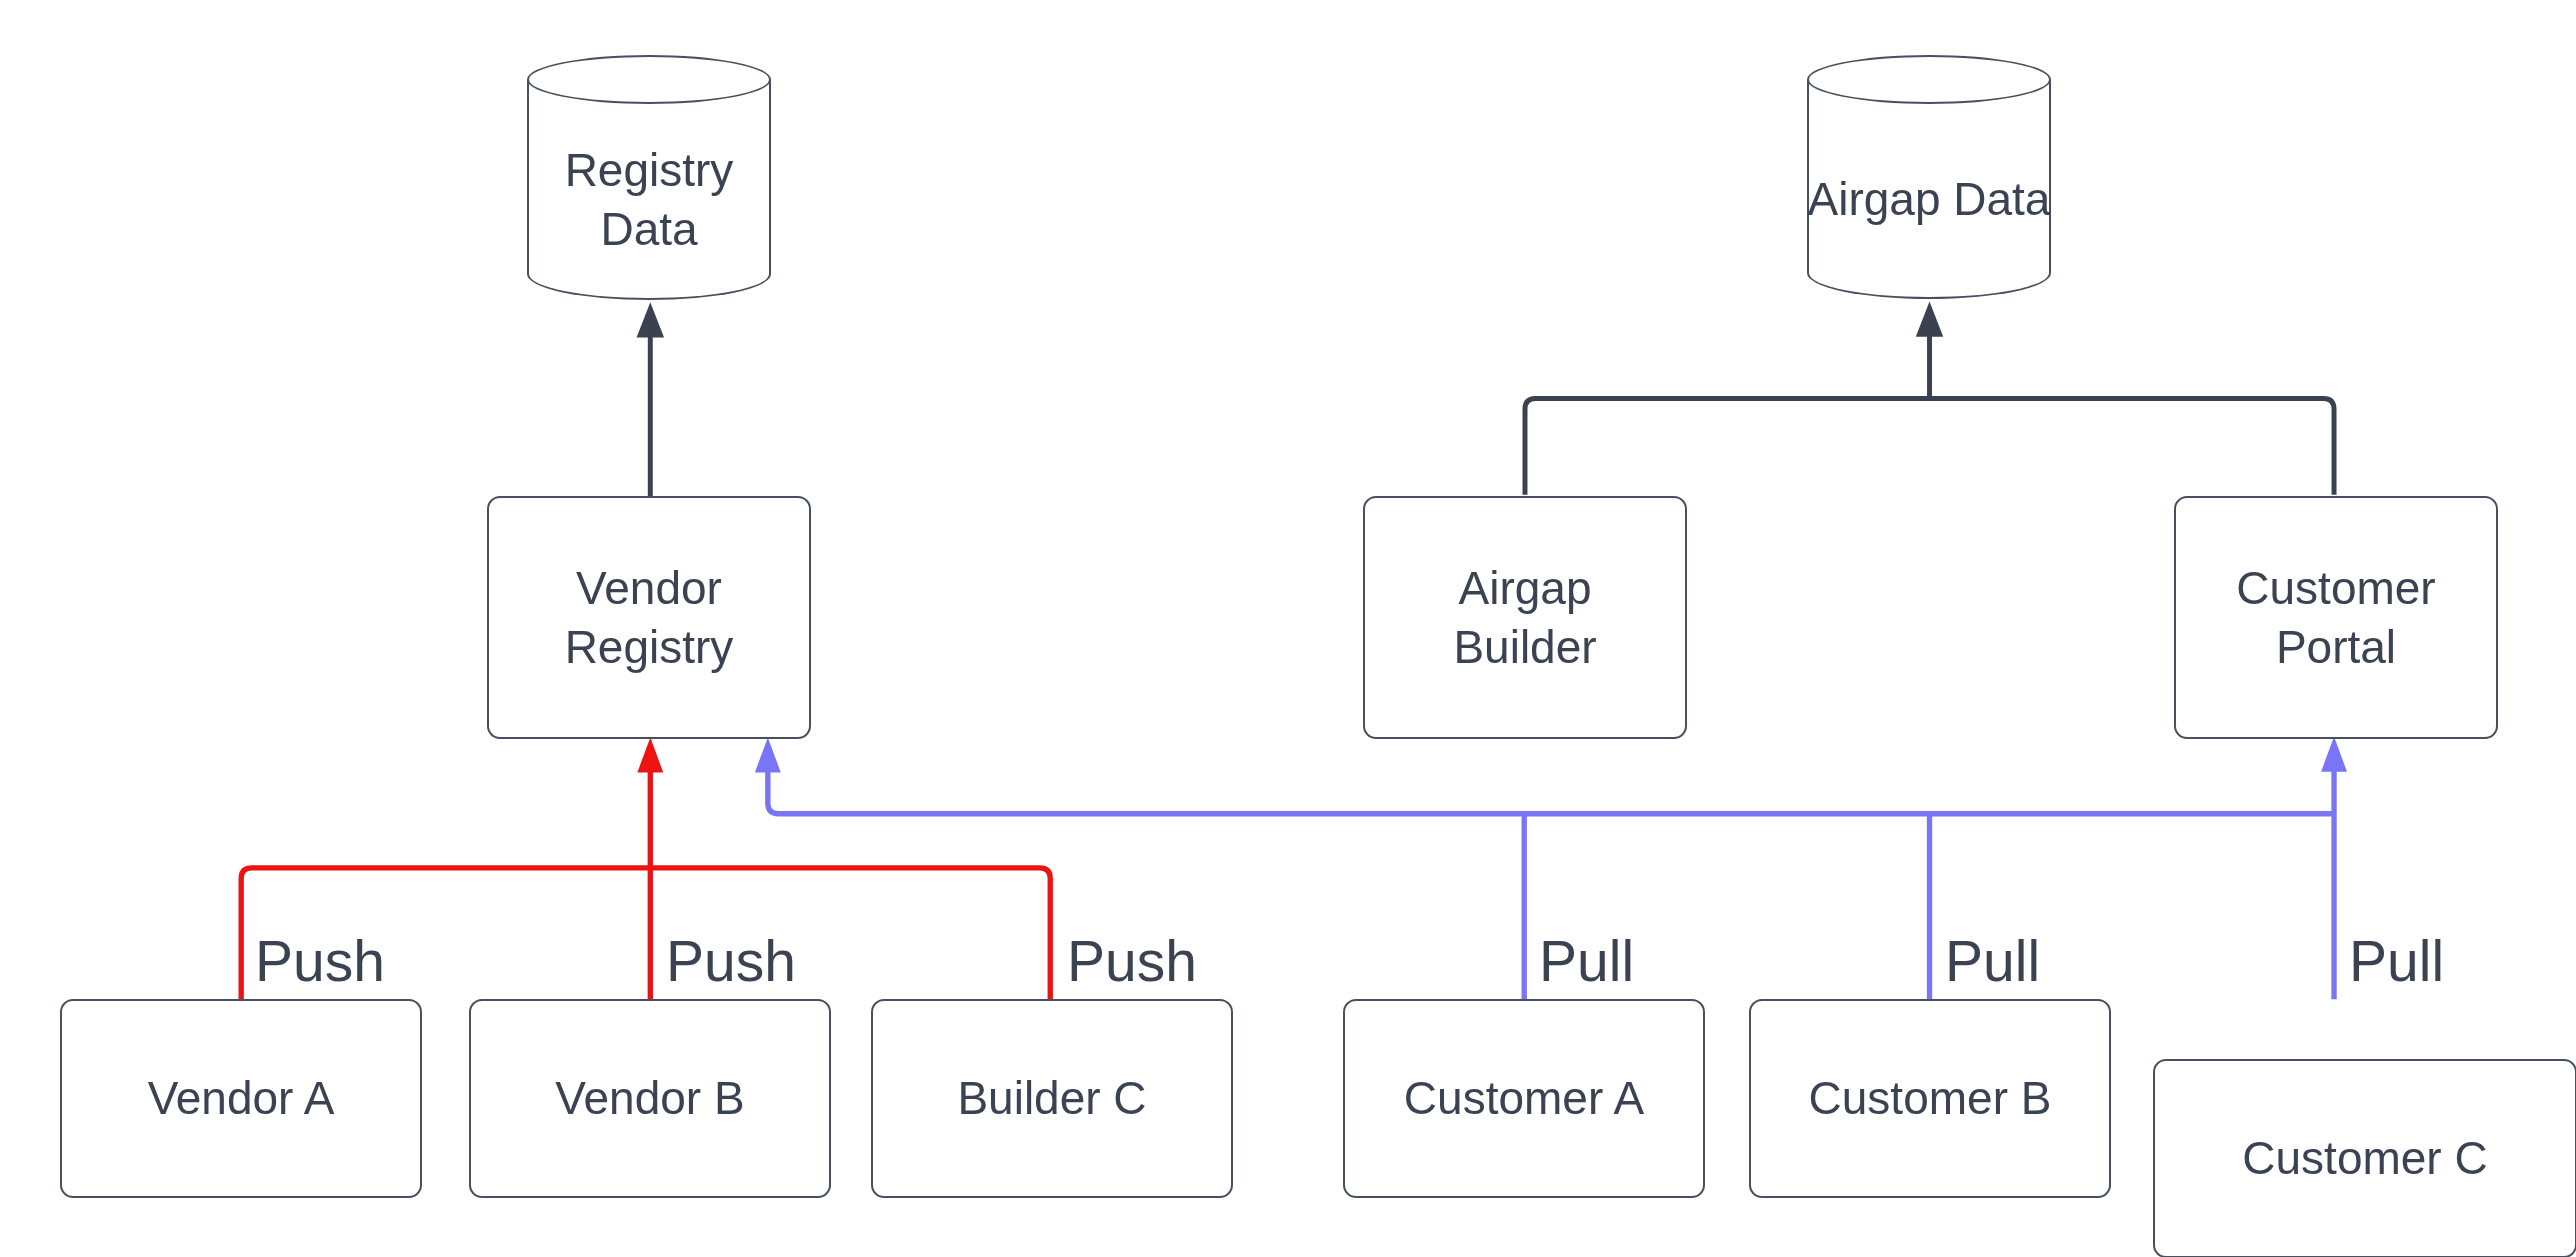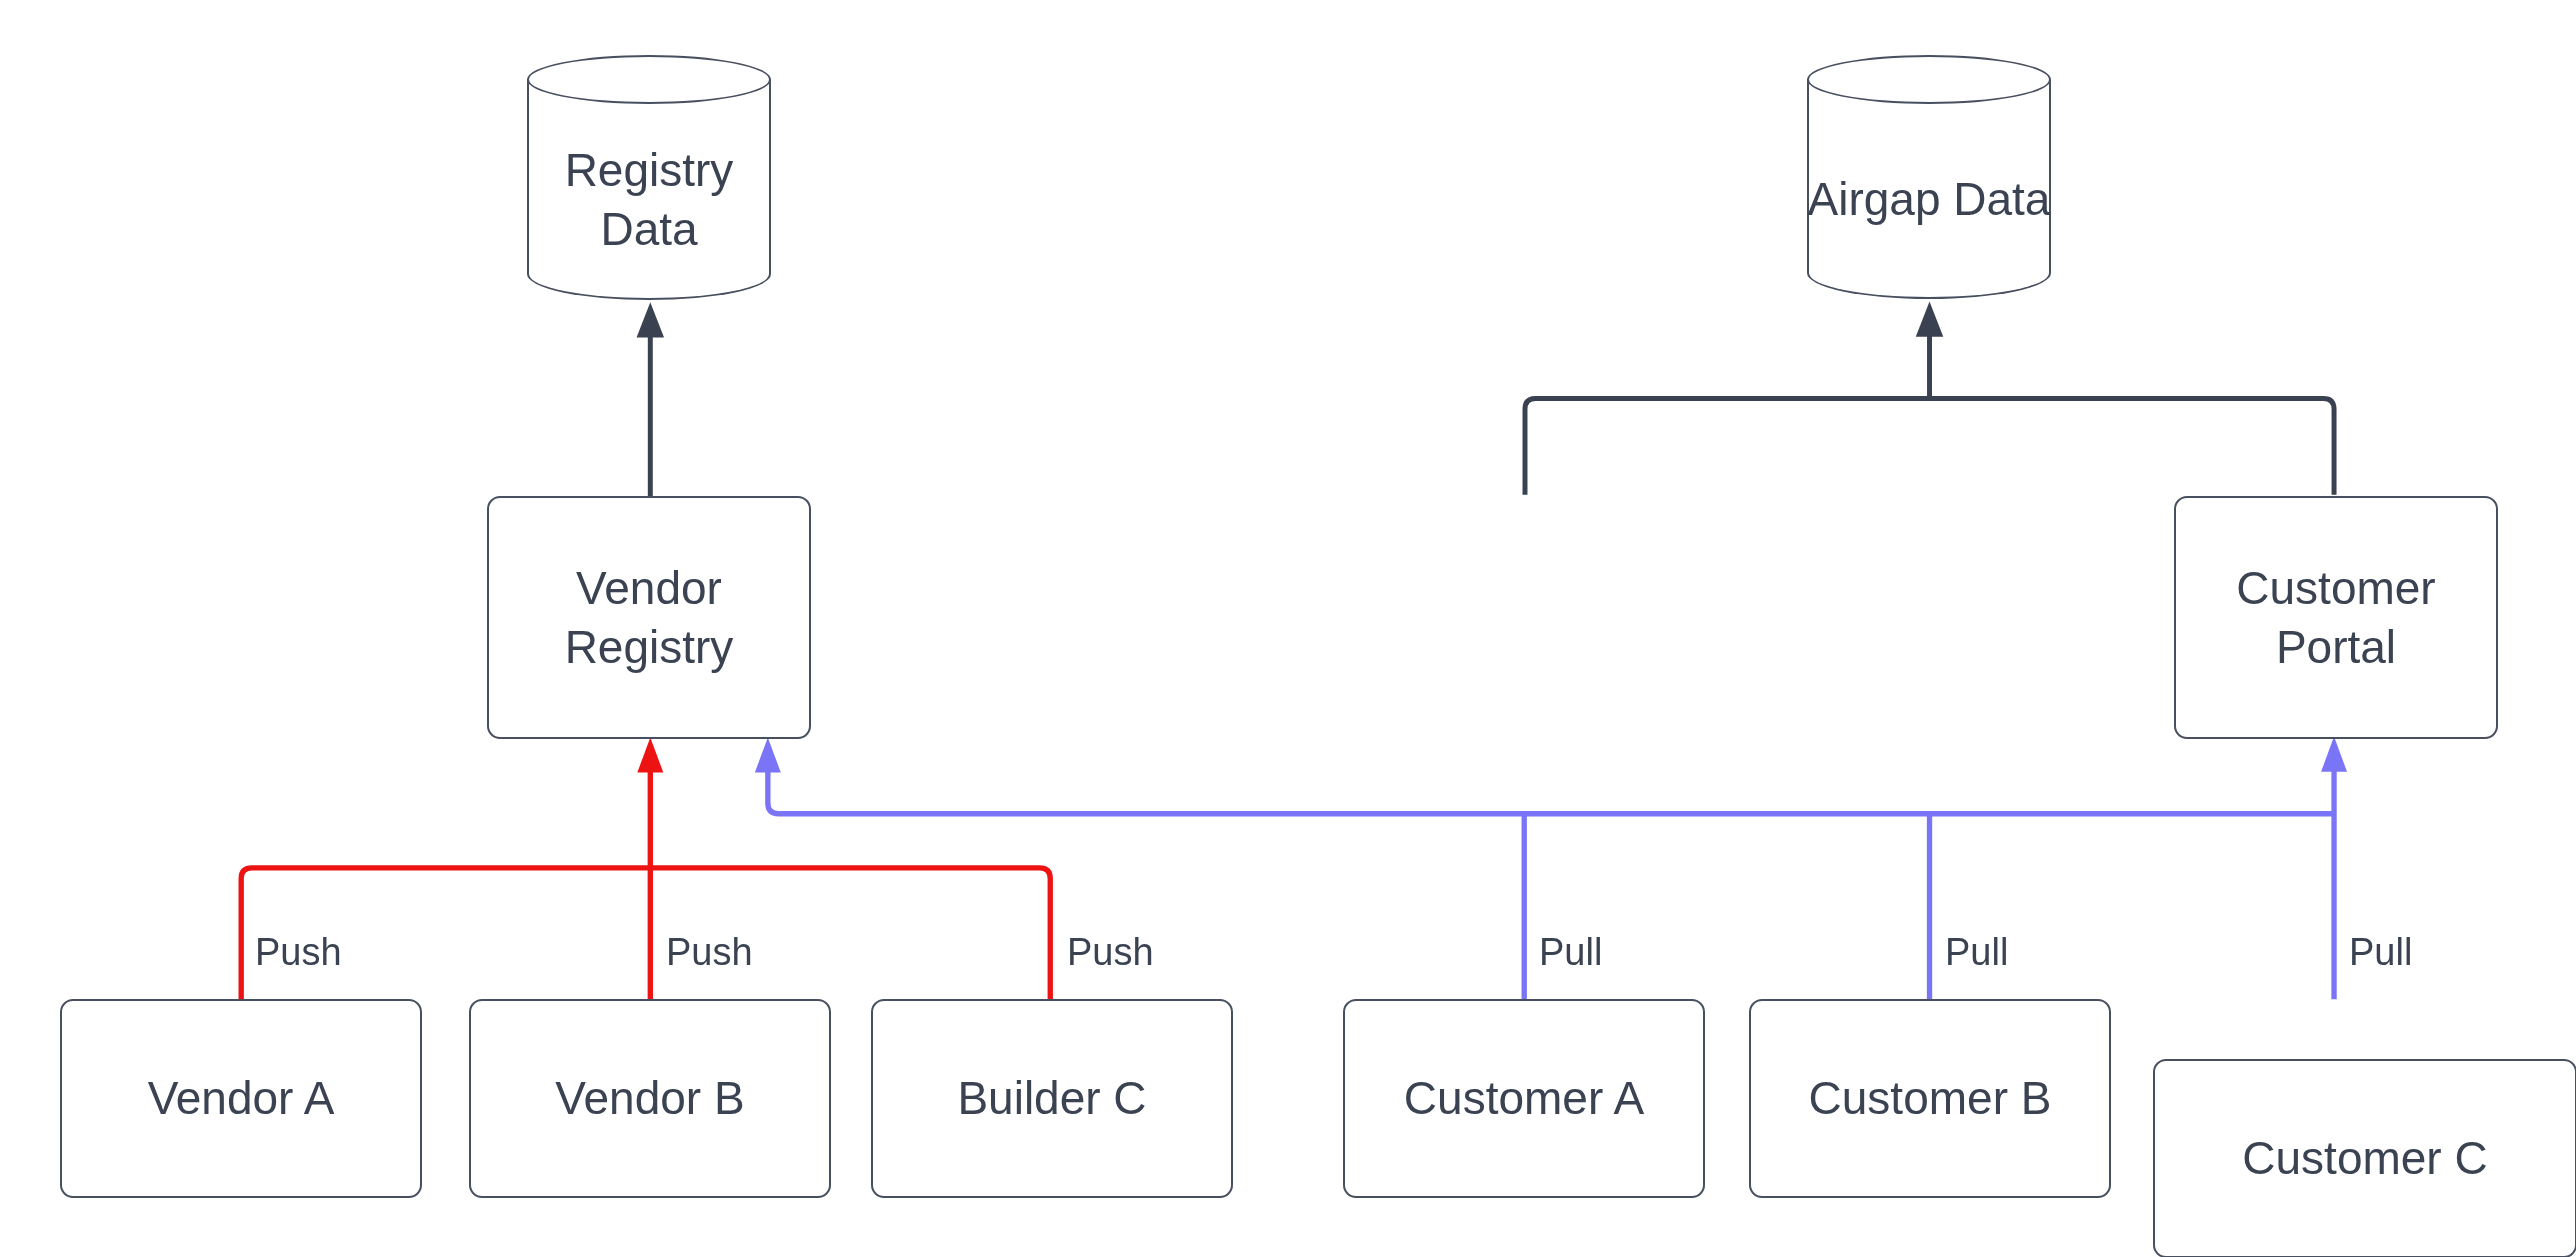--- a/index.html
+++ b/index.html
@@ -48,21 +48,21 @@
   }
   .cyl-label{
     position:absolute;left:0;right:0;top:0;bottom:0;
     display:flex;align-items:center;justify-content:center;
     padding-top:44px;
     font-size:46px;line-height:1.28;
     z-index:3;
   }
   .edge-label{
     position:absolute;
-    font-size:38px;line-height:1.0;
+    font-size:57px;line-height:1.0;
     color:#3b4353;
     white-space:nowrap;
   }
 </style>
 </head>
 <body>
 
 <div class="canvas">
 
   <svg class="connector-layer" viewBox="0 0 3375 1648" xmlns="http://www.w3.org/2000/svg">
@@ -104,20 +104,23 @@
   <div class="cylinder" style="left:1807px;top:55px;width:244px;height:244px">
     <div class="cyl-body"></div>
     <div class="cyl-top"></div>
     <div class="cyl-label">Airgap Data</div>
   </div>
 
   <div class="node" style="left:487px;top:496px;width:324px;height:243px">
     <span>Vendor Registry</span>
   </div>
 
+  <div class="node" style="left:1363px;top:496px;width:324px;height:243px">
+    <span>Airgap Builder</span>
+  </div>
 
   <div class="node" style="left:2174px;top:496px;width:324px;height:243px">
     <span>Customer Portal</span>
   </div>
 
   <div class="node" style="left:60px;top:999px;width:362px;height:199px">
     <span>Vendor A</span>
   </div>
 
   <div class="node" style="left:469px;top:999px;width:362px;height:199px">

